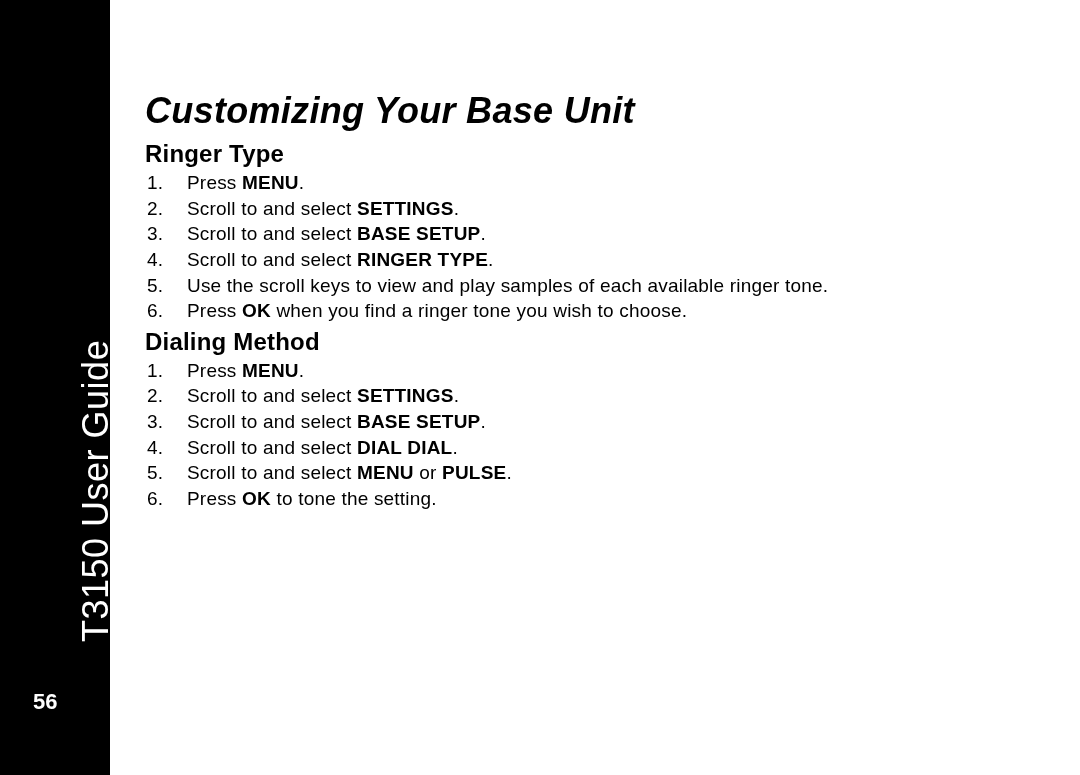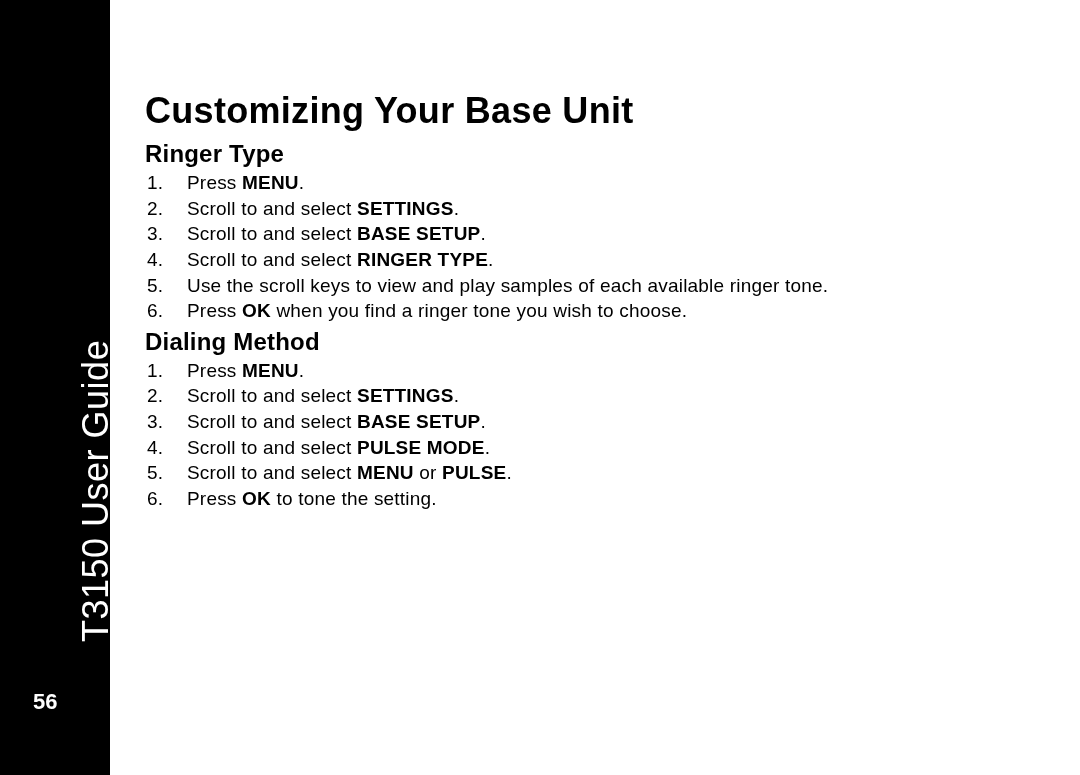--- a/index.html
+++ b/index.html
@@ -45,20 +45,21 @@
     }
     .content {
       position: absolute;
       left: 145px;
       top: 90px;
       width: 900px;
     }
     .page-title {
       font-size: 36px;
       font-weight: 700;
+      font-style: italic;
       color: #000000;
       margin-bottom: 8px;
       letter-spacing: 0.3px;
     }
     .section-heading {
       font-size: 24px;
       font-weight: 700;
       color: #000000;
       margin-top: 4px;
       margin-bottom: 2px;
@@ -109,17 +110,17 @@
     <li><span>Scroll to and select </span><span class="bold">RINGER TYPE</span><span></span><span class="bold"></span><span>.</span></li>
     <li><span>Use the scroll keys to view and play samples of each available ringer tone.</span><span class="bold"></span><span></span><span class="bold"></span><span></span></li>
     <li><span>Press </span><span class="bold">OK</span><span> when you find a ringer tone you wish to choose.</span><span class="bold"></span><span></span></li>
   </ol>
 
   <h2 class="section-heading second">Dialing Method</h2>
   <ol>
     <li><span>Press </span><span class="bold">MENU</span><span></span><span class="bold"></span><span>.</span></li>
     <li><span>Scroll to and select </span><span class="bold">SETTINGS</span><span></span><span class="bold"></span><span>.</span></li>
     <li><span>Scroll to and select </span><span class="bold">BASE SETUP</span><span></span><span class="bold"></span><span>.</span></li>
-    <li><span>Scroll to and select </span><span class="bold">PULSE MODE</span><span></span><span class="bold"></span><span>.</span></li>
+    <li><span>Scroll to and select </span><span class="bold">DIAL DIAL</span><span></span><span class="bold"></span><span>.</span></li>
     <li><span>Scroll to and select </span><span class="bold">MENU</span><span> or </span><span class="bold">PULSE</span><span>.</span></li>
     <li><span>Press </span><span class="bold">OK</span><span> to tone the setting.</span><span class="bold"></span><span></span></li>
   </ol>
 </div>
 
 </body></html>

